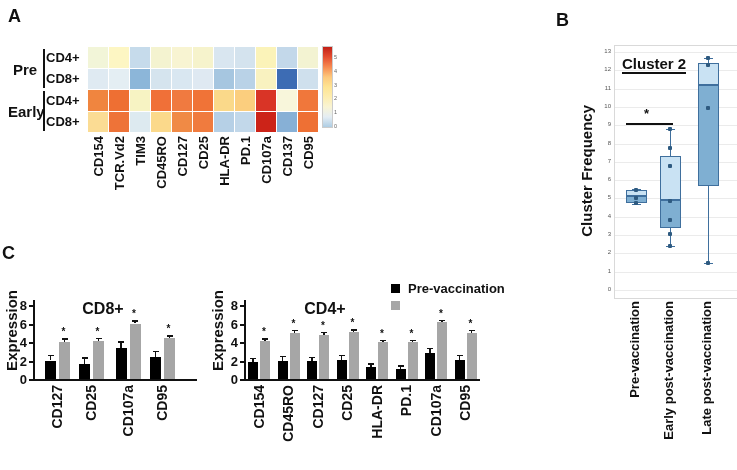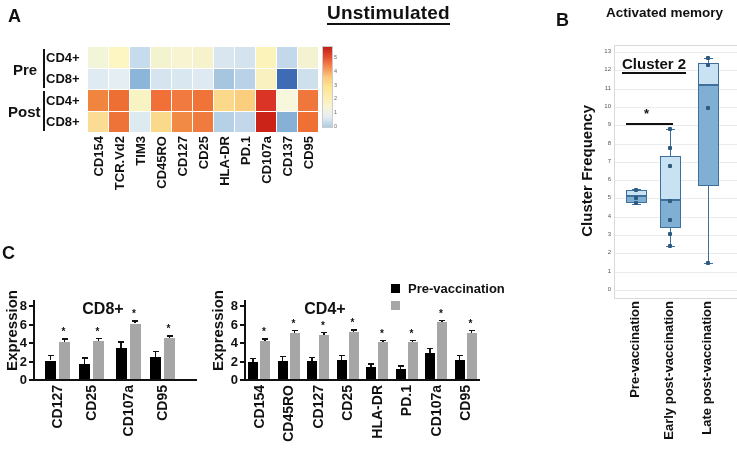--- a/index.html
+++ b/index.html
@@ -47,26 +47,23 @@
   .legend-swatch{width:9px;height:9px;display:inline-block;}
   .legend-text{font-size:13px;font-weight:bold;}
 </style>
 </head>
 <body>
 
 <div id="page">
 
   <div class="abs b" style="left:8px;top:6px;font-size:18px">A</div>
 
-  <div class="abs" style="left:327px;top:2px">
-    <span id="unstim-title">Unstimulated</span>
-  </div>
 
   <div class="grouplab" style="left:13px;top:61px">Pre</div>
-  <div class="grouplab" style="left:8px;top:103px">Post</div>
+  <div class="grouplab" style="left:8px;top:103px">Early</div>
 
   <div class="bracket" style="left:43px;top:49px;height:39px"></div>
   <div class="bracket" style="left:43px;top:91px;height:40px"></div>
 
   <div class="rowlab" style="top:50px">CD4+</div>
   <div class="rowlab" style="top:71px">CD8+</div>
   <div class="rowlab" style="top:93px">CD4+</div>
   <div class="rowlab" style="top:114px">CD8+</div>
 
   <div id="hm-grid">
@@ -134,21 +131,20 @@
       <div class="cb-tick" style="top: 67.8px;">4</div>
       <div class="cb-tick" style="top: 81.6px;">3</div>
       <div class="cb-tick" style="top: 95.4px;">2</div>
       <div class="cb-tick" style="top: 109.2px;">1</div>
       <div class="cb-tick" style="top: 123px;">0</div>
     </div>
 
   <div class="abs b" style="left:556px;top:10px;font-size:18px">B</div>
 
   <div class="abs b" style="left:592px;top:5px;width:145px;text-align:center;font-size:13.5px;line-height:1.25">
-    <div>Activated memory</div>
   </div>
 
   <span class="rot" style="left:578px;top:105px;font-size:15px">Cluster Frequency</span>
 
   <div id="bplot">
       <div class="grid-h" style="top: 244px;"></div>
       <div class="grid-h" style="top: 225.692px;"></div>
       <div class="grid-h" style="top: 207.385px;"></div>
       <div class="grid-h" style="top: 189.077px;"></div>
       <div class="grid-h" style="top: 170.769px;"></div>

